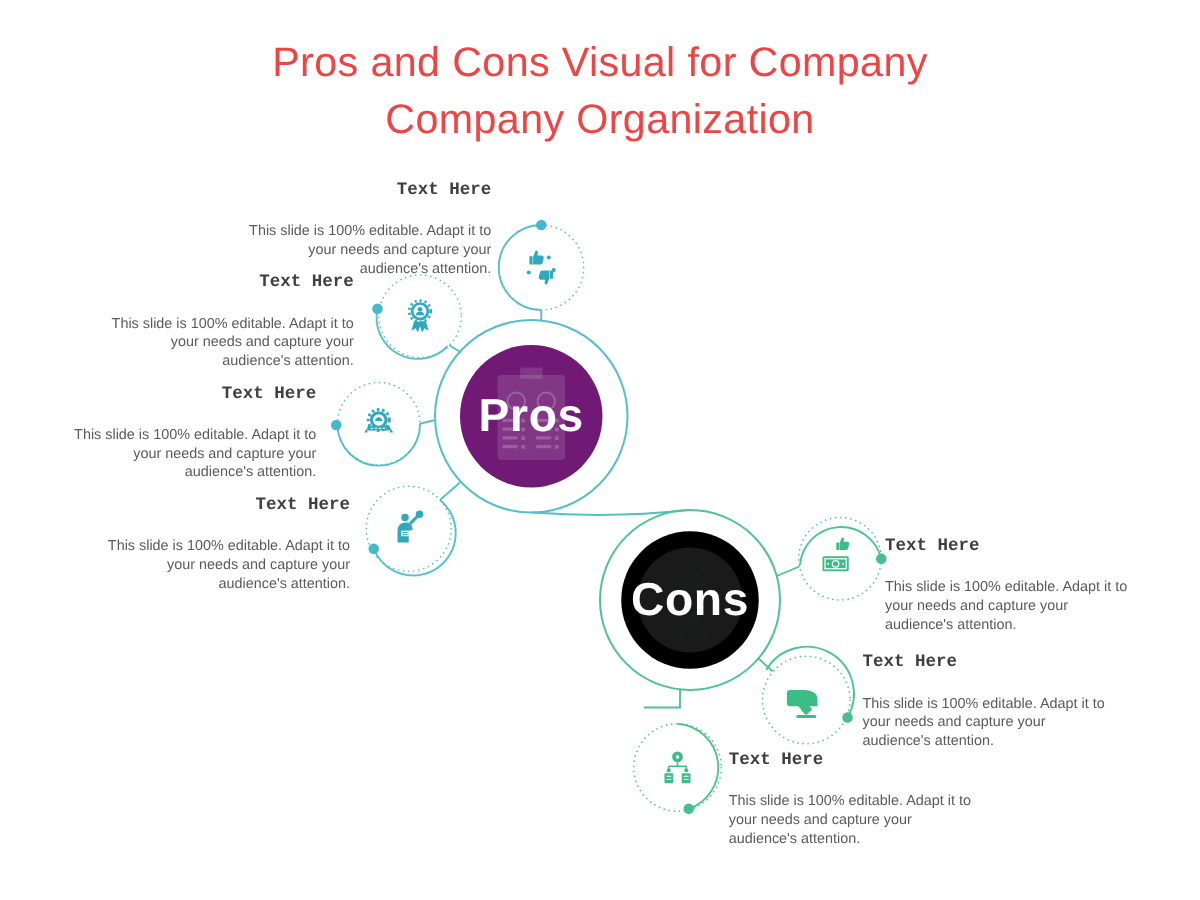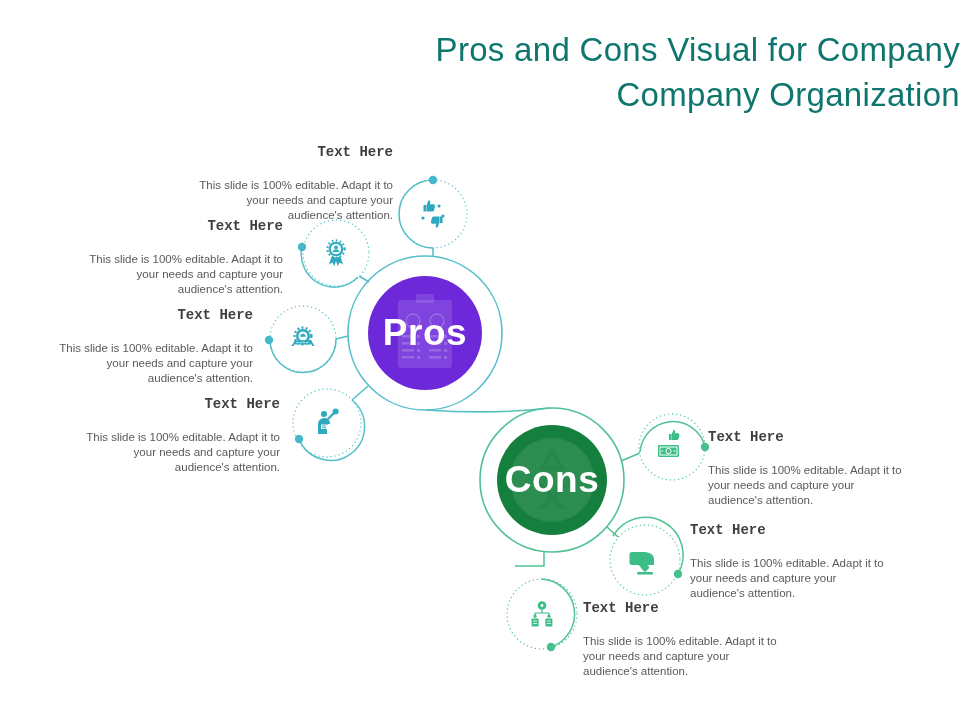--- a/index.html
+++ b/index.html
@@ -1,35 +1,35 @@
 <!DOCTYPE html>
 <html><head>
 <meta charset="utf-8">
 <style>
   html,body{margin:0;padding:0;background:#fff;}
   .slide{
     position:relative;width:960px;height:720px;background:#ffffff;overflow:hidden;
     font-family:"Liberation Sans", sans-serif;
   }
   .title{
-    position:absolute;top:27px;left:0;width:100%;text-align:right;
-    font-size:33px;line-height:45px;font-weight:400;color:#0f766e;margin:0;letter-spacing:.3px;
+    position:absolute;top:27px;left:0;width:100%;text-align:center;
+    font-size:33px;line-height:45px;font-weight:400;color:#ef4444;margin:0;letter-spacing:.3px;
   }
   .title span{display:block;}
   .diagram{position:absolute;left:0;top:0;width:960px;height:720px;}
   .big-circle{
     position:absolute;border-radius:50%;overflow:hidden;
     display:flex;align-items:center;justify-content:center;
   }
   .big-circle .wm{position:absolute;left:0;top:0;}
   .big-label{
     position:relative;color:#ffffff;font-weight:bold;font-size:37px;letter-spacing:.5px;
   }
-  .pros-circle{left:368px;top:276px;width:114px;height:114px;background:#6d28d9;}
-  .cons-circle{left:497px;top:425px;width:110px;height:110px;background:#15803d;}
+  .pros-circle{left:368px;top:276px;width:114px;height:114px;background:#701a75;}
+  .cons-circle{left:497px;top:425px;width:110px;height:110px;background:#000000;}
   .tb{position:absolute;width:200px;}
   .tb h3{margin:0;font-size:14px;line-height:16px;font-weight:bold;color:#3f3f3f;font-family:Liberation Mono, monospace;}
   .tb p{margin:18px 0 0 0;font-size:11.5px;line-height:15px;color:#5a5a5a;}
   .ra{text-align:right;}
   #b1{left:193px;top:144px;}
   #b2{left:83px;top:218px;}
   #b3{left:53px;top:307px;}
   #b4{left:80px;top:396px;}
   #b5{left:708px;top:429px;}
   #b6{left:690px;top:522px;}

